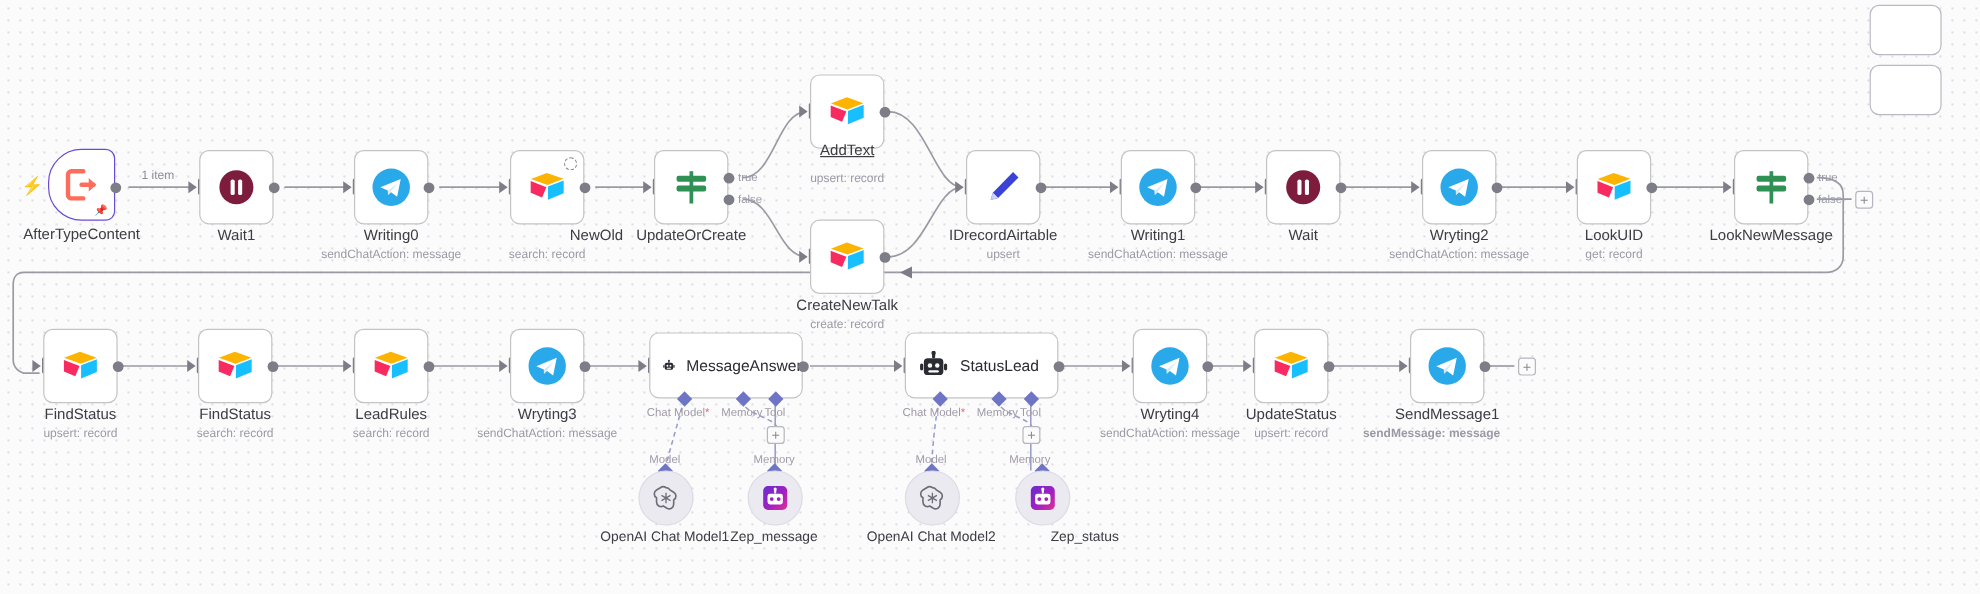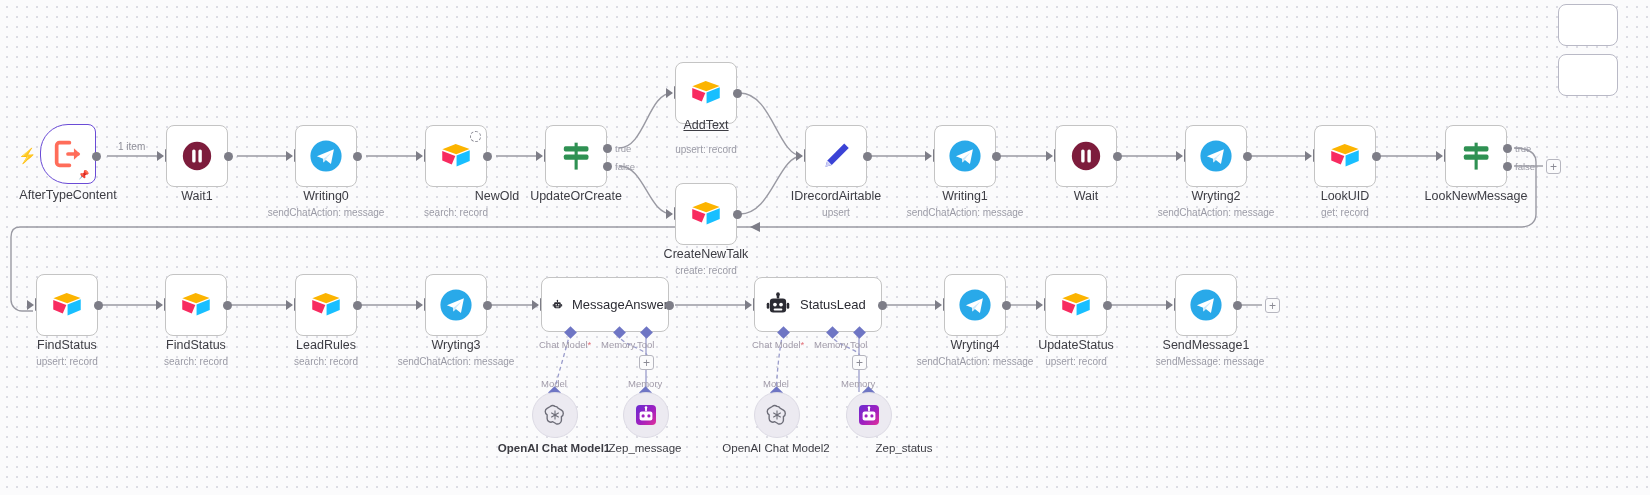--- a/index.html
+++ b/index.html
@@ -506,34 +506,34 @@
     <div class="inbar" style="left:-1px;top:24px;"></div>
     <div class="nbox">
       <svg class="gi" viewBox="0 0 24 24">
         <circle cx="12" cy="12" r="11" fill="#29a9e9"></circle>
         <path d="M5.6 12.1 L17.6 7.2 L15.5 17.6 L11.9 14.9 L10.1 16.6 L10.0 14.0 Z" fill="#fff"></path>
         <path d="M10.1 14.2 L15.9 9.4 L10.2 16.5 Z" fill="#cfe9f9"></path>
       </svg>
     </div>
     <div class="outdot" style="left:58px;top:27px;"></div>
     <div class="nlabel" style="left:31px;top:64px;">SendMessage1</div>
-    <div class="nsub" style="left:35px;top:82px;">sendMessage: message</div>
+    <div class="nsub" style="left:18px;top:82px;font-weight:bold;">sendMessage: message</div>
   </div>
 
   <div class="plusbtn" style="left:1265px;top:298px;">+</div>
 
   <div class="node" style="left:532px;top:392px;">
     <div class="diamond" style="left:18px;top:-4px;"></div>
     <div class="subnode">
       <svg width="22" height="22" viewBox="0 0 24 24">
         <path d="M12 2.6 a4.1 4.1 0 0 1 3.6 2.1 l3.4 2 a4.1 4.1 0 0 1 0 7.1 l0 3.9 a4.1 4.1 0 0 1 -6.1 3.6 l-3.4 -2 a4.1 4.1 0 0 1 -6.1 -3.6 l0 -3.9 a4.1 4.1 0 0 1 0 -7.1 l3.4 -2 A4.1 4.1 0 0 1 12 2.6 Z" fill="none" stroke="#6d6d78" stroke-width="1.5"></path>
         <path d="M12 7.2 L12 16.8 M7.9 9.6 L16.1 14.4 M7.9 14.4 L16.1 9.6" fill="none" stroke="#6d6d78" stroke-width="1.2"></path>
       </svg>
     </div>
-    <div class="sublabel" style="left:22px;top:50px;font-weight:bold;">OpenAI Chat Model1</div>
+    <div class="sublabel" style="left:22px;top:50px;">OpenAI Chat Model1</div>
   </div>
 
   <div class="node" style="left:623px;top:392px;">
     <div class="diamond" style="left:18px;top:-4px;"></div>
     <div class="subnode">
       <svg width="24" height="24" viewBox="0 0 24 24">
         <defs>
           <linearGradient id="zepg" x1="0" y1="0" x2="1" y2="1">
             <stop offset="0%" stop-color="#6a2bd0"></stop>
             <stop offset="55%" stop-color="#a020c0"></stop>

